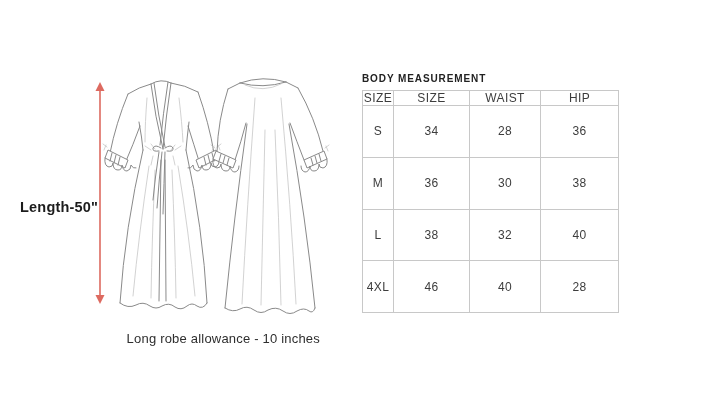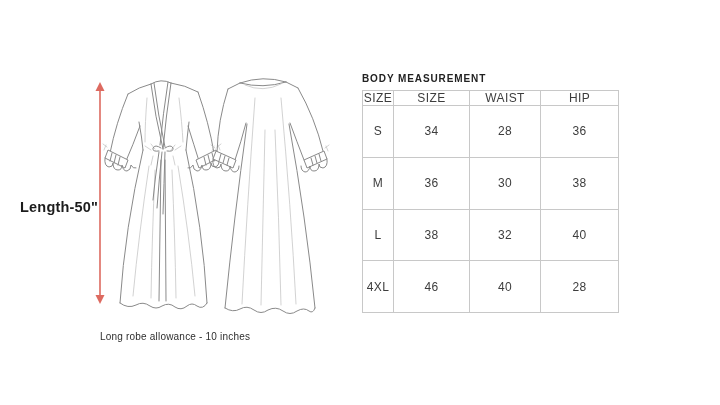--- a/index.html
+++ b/index.html
@@ -12,21 +12,21 @@
 
   
   .length-label {
     position:absolute; left:20px; top:199px;
     font-size:14.5px; font-weight:700; color:#1c1c1c; letter-spacing:0.2px;
   }
   .arrow-svg { position:absolute; left:93px; top:82px; }
   .robes-svg { position:absolute; left:95px; top:68px; }
   .caption {
     position:absolute; left:100px; top:331px; width:220px;
-    text-align:left; font-size:10px; color:#2e2e2e; letter-spacing:0.2px;
+    text-align:right; font-size:13px; color:#2e2e2e; letter-spacing:0.2px;
   }
 
   
   .ink   { fill:none; stroke:var(--line-art,#8a8a8a); stroke-width:1; stroke-linecap:round; stroke-linejoin:round; }
   .ink-f { fill:#ffffff; stroke:var(--line-art,#8a8a8a); stroke-width:1; stroke-linejoin:round; }
   .ink-light { fill:none; stroke:#c6c6c6; stroke-width:0.8; stroke-linecap:round; }
   .arrow-line { stroke:var(--arrow,#dd6a60); stroke-width:1.6; }
   .arrow-head { fill:var(--arrow,#dd6a60); }
 
   

